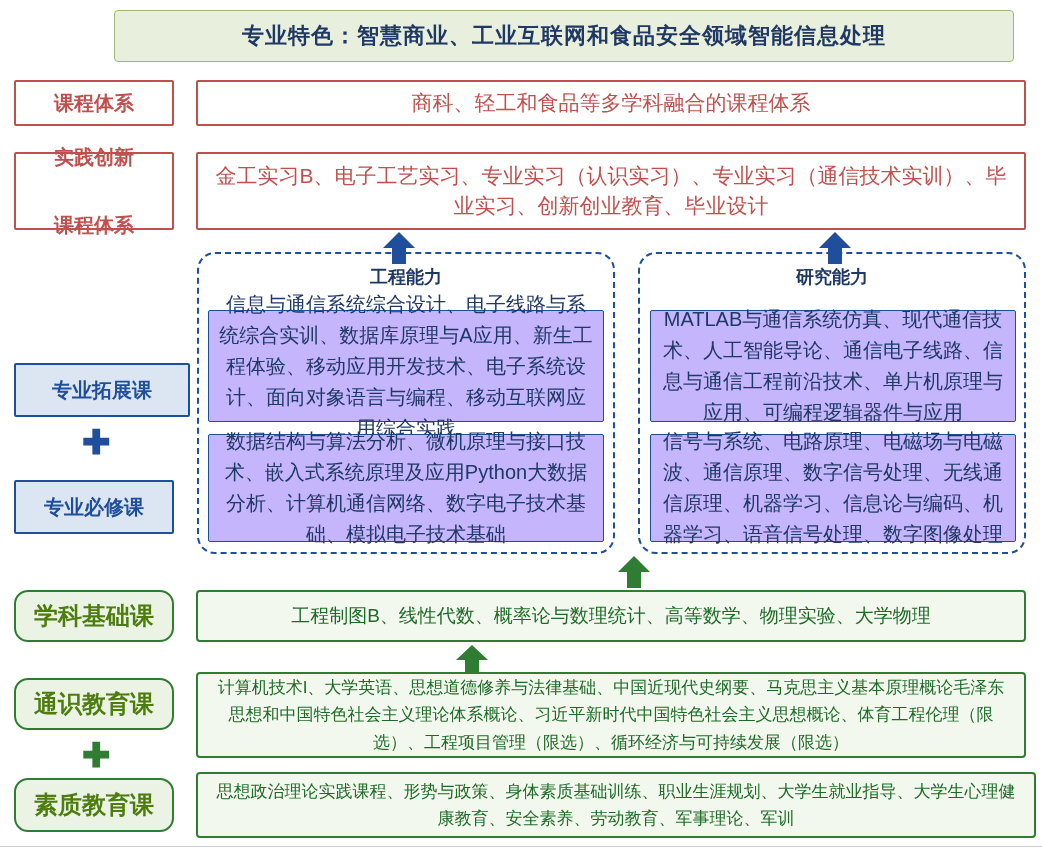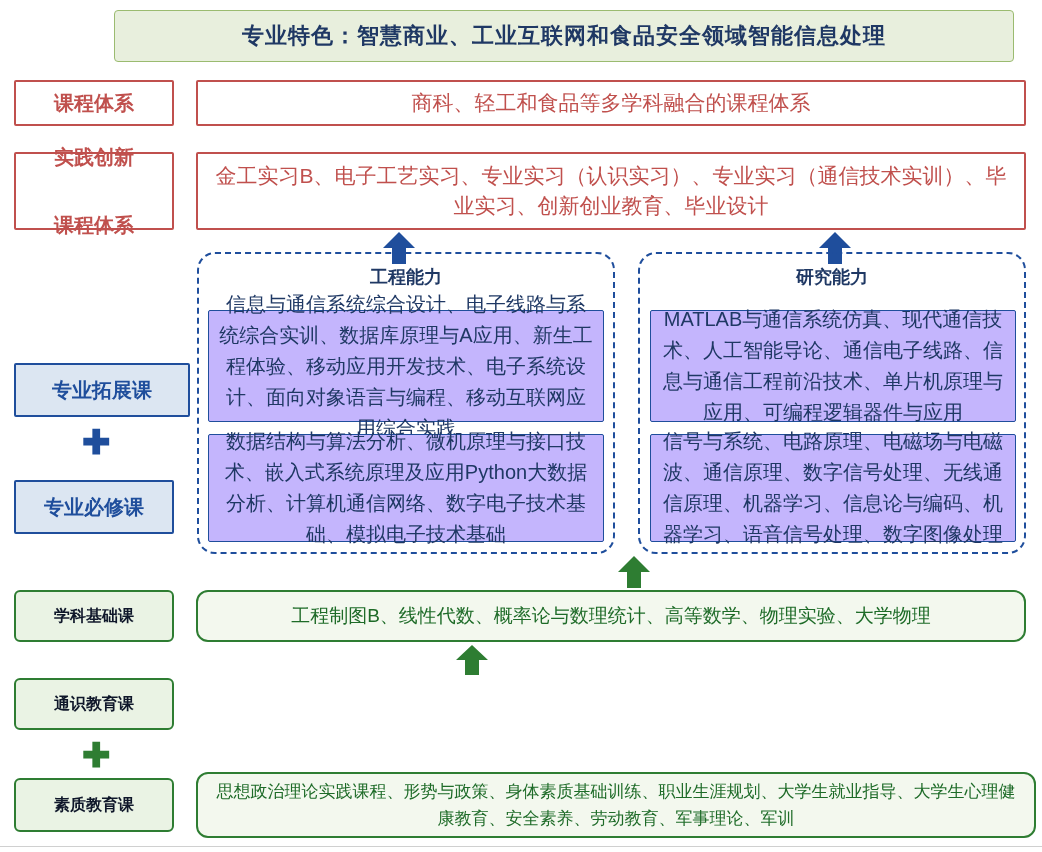--- a/index.html
+++ b/index.html
@@ -80,31 +80,31 @@
     font-size: 20px;
     border-radius: 2px;
     padding: 6px 10px;
     line-height: 1.55;
   }
 
   
   .label-green {
     border: 2px solid #2e7d32;
     background: #eaf3e4;
-    color: #0f172a;
-    font-size: 16px;
-    font-weight: 600;
-    border-radius: 6px;
+    color: #4d7c0f;
+    font-size: 24px;
+    font-weight: 600;
+    border-radius: 14px;
   }
   .content-green {
     border: 2px solid #2e7d32;
     background: #f3f8ee;
     color: #1e6b28;
     font-size: 17px;
-    border-radius: 12px;
+    border-radius: 4px;
     padding: 6px 12px;
     line-height: 1.6;
   }
   .content-green.big {
     font-size: 19px;
   }
 
   
   .dashed-group {
     position: absolute;
@@ -189,20 +189,21 @@
   </svg>
 
   <div class="box label-green" style="left:14px; top:590px; width:160px; height:52px;">学科基础课</div>
   <div class="box content-green big" style="left:196px; top:590px; width:830px; height:52px;">工程制图B、线性代数、概率论与数理统计、高等数学、物理实验、大学物理</div>
 
   <svg class="arrow" style="left:455px; top:645px;" width="34" height="30" viewBox="0 0 34 30">
     <polygon points="17,0 33,15 24,15 24,30 10,30 10,15 1,15" fill="#2e7d32"></polygon>
   </svg>
 
   <div class="box label-green" style="left:14px; top:678px; width:160px; height:52px;text-align:center;">通识教育课</div>
+  <div class="box content-green" style="left:196px; top:672px; width:830px; height:86px;">计算机技术I、大学英语、思想道德修养与法律基础、中国近现代史纲要、马克思主义基本原理概论毛泽东思想和中国特色社会主义理论体系概论、习近平新时代中国特色社会主义思想概论、体育工程伦理（限选）、工程项目管理（限选）、循环经济与可持续发展（限选）</div>
 
   <div class="plus green" style="left:82px; top:738px;">✚</div>
 
   <div class="box label-green" style="left:14px; top:778px; width:160px; height:54px;">素质教育课</div>
   <div class="box content-green" style="left:196px; top:772px; width:840px; height:66px;">思想政治理论实践课程、形势与政策、身体素质基础训练、职业生涯规划、大学生就业指导、大学生心理健康教育、安全素养、劳动教育、军事理论、军训</div>
 
   <div class="bottom-rule"></div>
 </div>
 
 </body></html>

